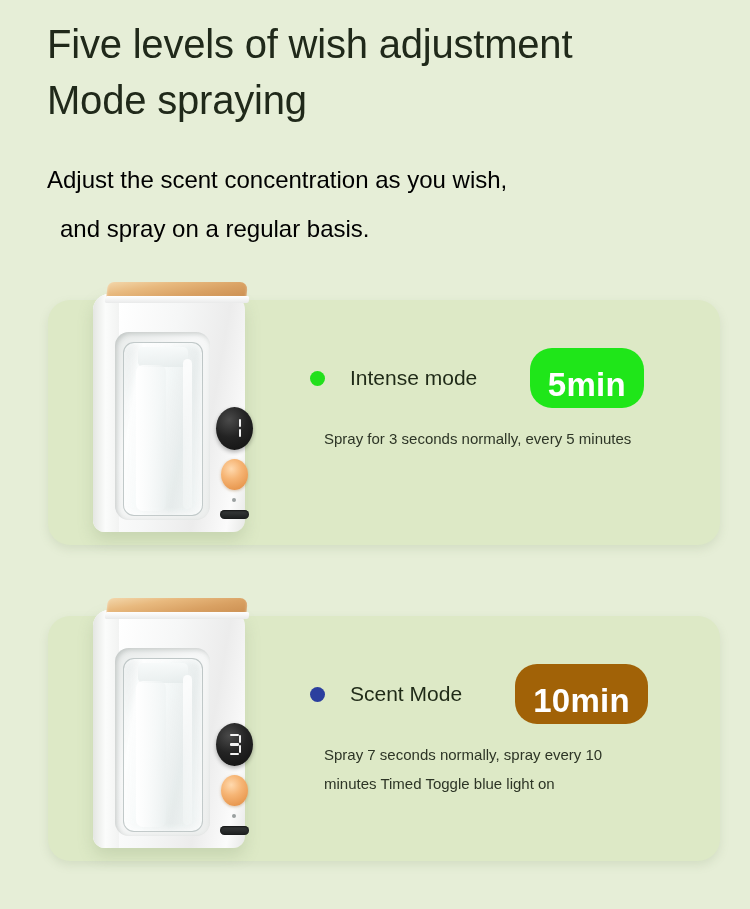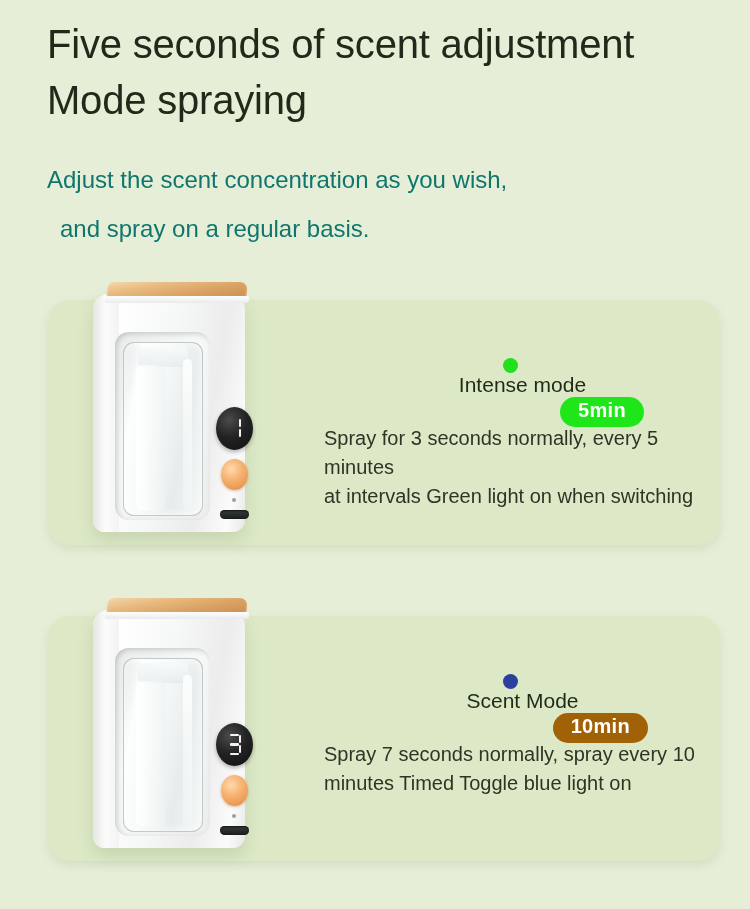--- a/index.html
+++ b/index.html
@@ -29,21 +29,21 @@
     font-weight: 400;
     color: #20291a;
     letter-spacing: -0.2px;
     white-space: nowrap;
   }
   .subline {
     margin-top: 30px;
     font-size: 24px;
     line-height: 43px;
     font-weight: 400;
-    color: #0f766e;
+    color: #000000;
   }
 
   
   .card {
     position: absolute;
     left: 48px;
     width: 672px;
     height: 245px;
     background: #dde9c6;
     border-radius: 22px;
@@ -227,61 +227,60 @@
     position: absolute;
     left: 262px;
     top: 58px;
     width: 400px;
   }
   .mode-row {
     display: flex;
     align-items: center;
     gap: 0;
     height: 40px;
-    flex-direction: column;
   }
   .bullet {
     width: 15px;
     height: 15px;
     border-radius: 50%;
     flex: 0 0 auto;
   }
   .mode-name {
     font-size: 21px;
     font-weight: 400;
     color: #1f2a17;
     margin-left: 25px;
     white-space: nowrap;
   }
   .badge {
     margin-left: auto;
     margin-right: 66px;
-    font-size: 20px;
+    font-size: 33px;
     font-weight: 700;
     color: #ffffff;
-    padding: 2px 18px 5px 18px;
+    padding: 18px 18px 5px 18px;
     border-radius: 22px;
     line-height: 1.15;
     letter-spacing: 0.3px;
     white-space: nowrap;
   }
   .desc {
     margin-top: 26px;
     margin-left: 14px;
-    font-size: 20px;
+    font-size: 15px;
     line-height: 29px;
     color: #2d3526;
     width: 378px;
   }
 </style>
 </head>
 <body>
 
 <div class="header">
-  <div class="headline">Five seconds of scent adjustment</div>
+  <div class="headline">Five levels of wish adjustment</div>
   <div class="headline">Mode spraying</div>
   <div class="subline">Adjust the scent concentration as you wish,</div>
   <div class="subline" style="margin-top:6px;margin-left:13px;">and spray on a regular basis.</div>
 </div>
 
 <div class="card" id="card-intense">
 
   <div class="device">
     <div class="dev-body"></div>
     <div class="dev-edge"></div>
@@ -305,21 +304,20 @@
   </div>
 
   <div class="card-content">
     <div class="mode-row">
       <span class="bullet" style="background:#22e01c"></span>
       <span class="mode-name">Intense mode</span>
       <span class="badge" style="background:#1fe619">5min</span>
     </div>
     <div class="desc">
       <div>Spray for 3 seconds normally, every 5 minutes</div>
-      <div>at intervals Green light on when switching</div>
     </div>
   </div>
 </div>
 
 <div class="card" id="card-scent">
 
   <div class="device">
     <div class="dev-body"></div>
     <div class="dev-edge"></div>
     <div class="dev-cap"></div>

